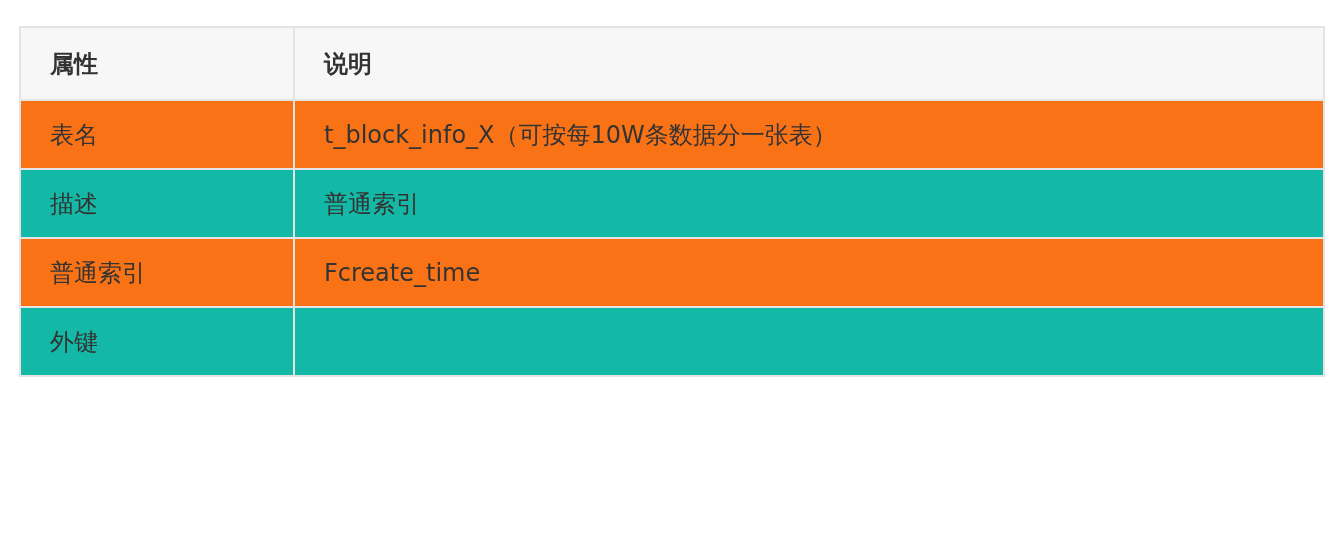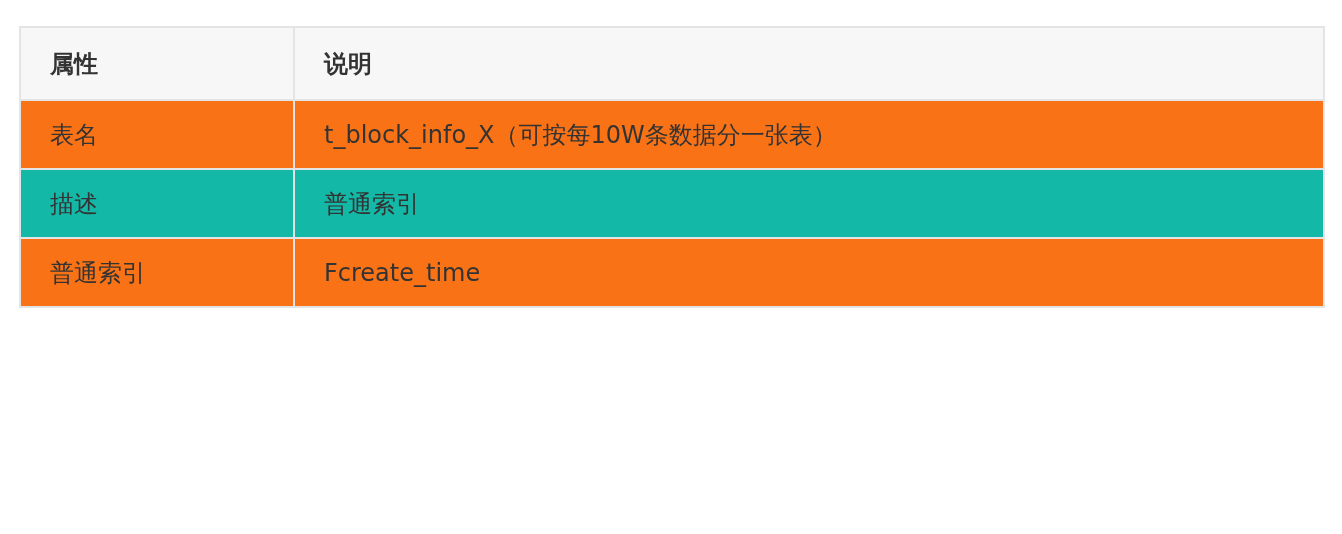--- a/index.html
+++ b/index.html
@@ -64,15 +64,19 @@
         <td>t_block_info_X（可按每10W条数据分一张表）</td>
       </tr>
       <tr class="even">
         <td>描述</td>
         <td>普通索引</td>
       </tr>
       <tr class="odd">
         <td>普通索引</td>
         <td>Fcreate_time</td>
       </tr>
+      <tr class="even">
+        <td>外键</td>
+        <td></td>
+      </tr>
     </tbody>
   </table>
 </div>
 
 </body></html>

